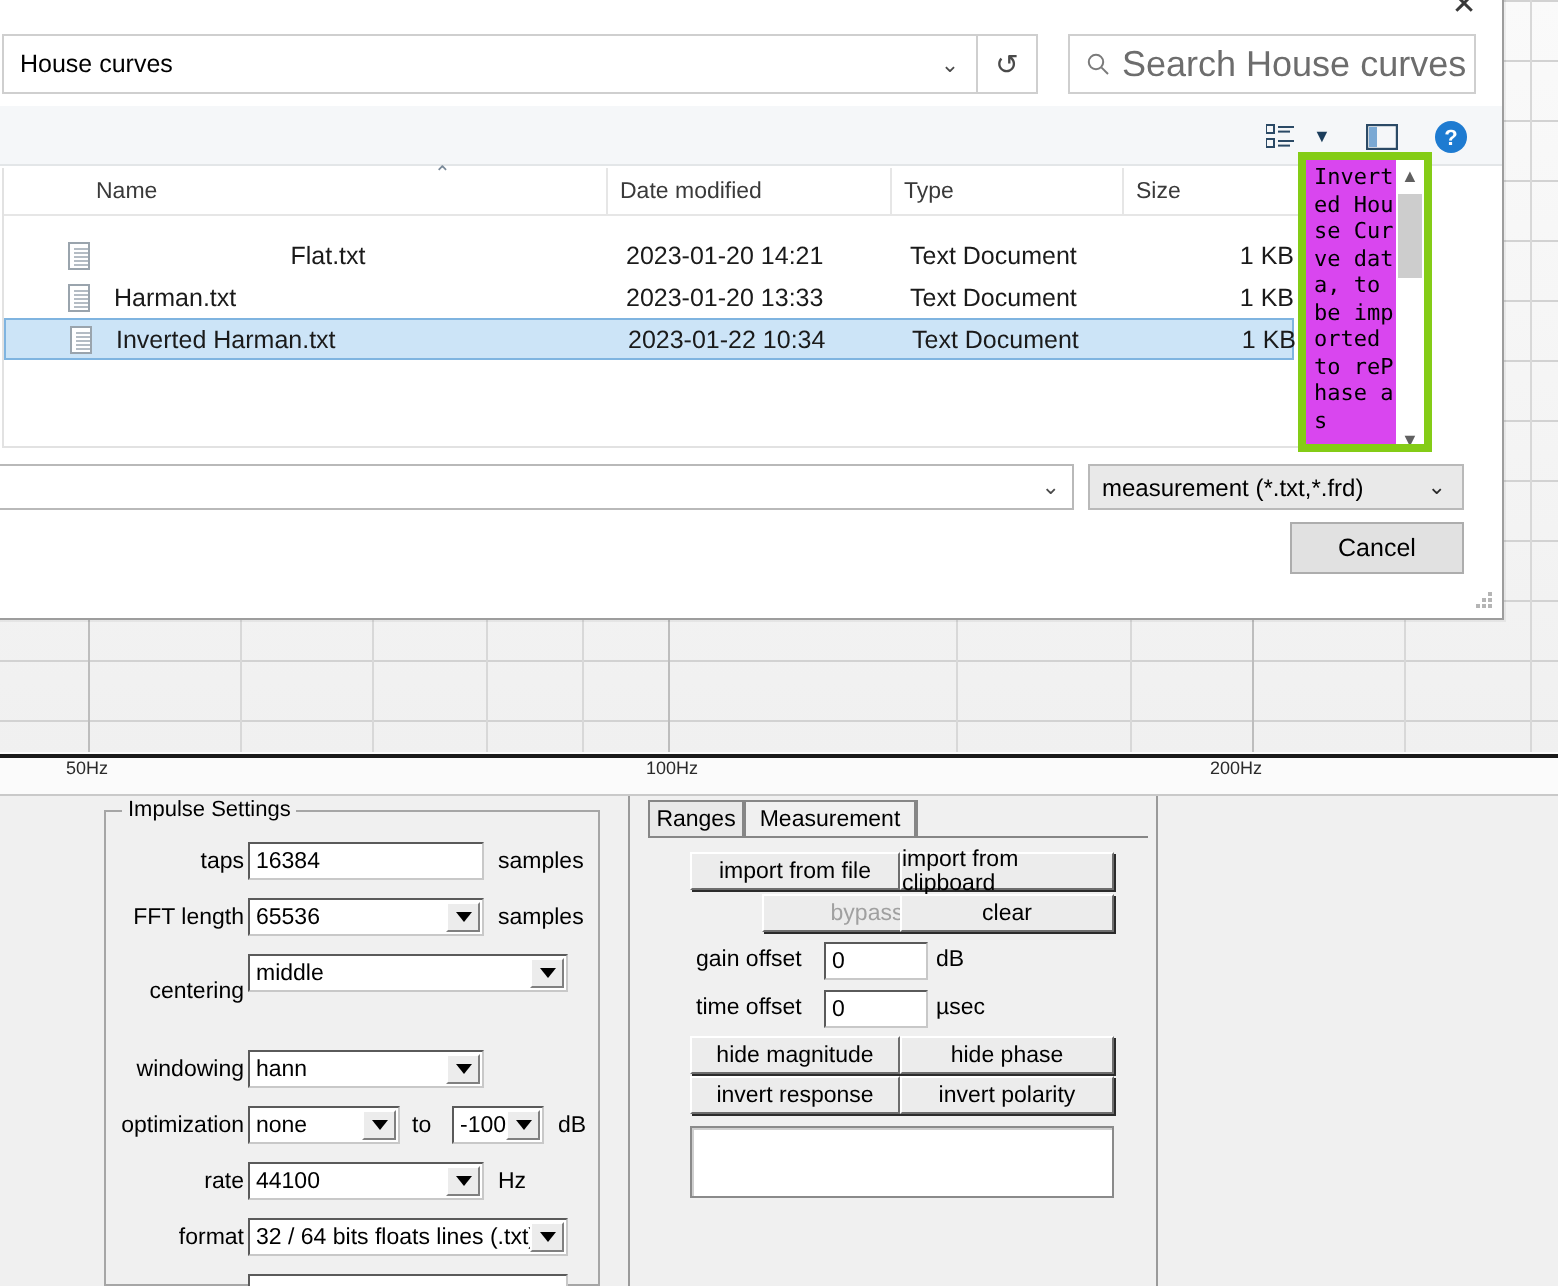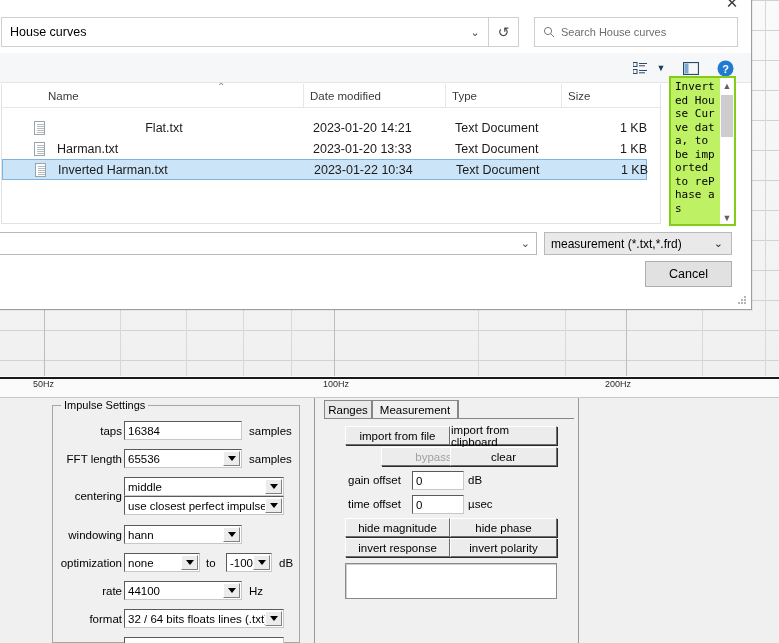--- a/index.html
+++ b/index.html
@@ -119,21 +119,21 @@
   .addr-chev { width:26px; text-align:center; color:#4a4a4a; font-size:11px; }
   .refresh-btn {
     position:absolute; left:496px; top:0; width:30px; height:30px;
     border:1px solid #cfcfcf; border-left:none; background:#fff;
     display:flex; align-items:center; justify-content:center;
   }
   .search-box {
     position:absolute; left:541px; top:0; width:204px; height:30px;
     border:1px solid #cfcfcf; background:#fff; display:flex; align-items:center;
   }
-  .search-ph { font-size:11px; color:#6d6d6d; }
+  .search-ph { font-size:18px; color:#6d6d6d; }
 
   .toolbar {
     position:absolute; left:0; top:62px; width:758px; height:30px;
     background:#f5f7f9; border-bottom:1px solid #e3e6e8;
   }
   .tb-icon { position:absolute; top:4px; height:22px; display:flex; align-items:center; justify-content:center; }
 
   .list-panel {
     position:absolute; left:8px; top:93px; width:660px; height:140px;
     background:#fff; border:1px solid #e2e2e2; border-top:none;
@@ -163,22 +163,22 @@
   .cell { position:absolute; white-space:nowrap; overflow:hidden; }
 
   .vscroll {
     position:absolute; left:18px; top:93px; width:17px; height:140px; background:#fff;
     border-right:1px solid #ededed;
   }
   .vs-arrow { position:absolute; left:0; width:17px; height:17px; display:flex;align-items:center;justify-content:center; font-size:9px; color:#606060; }
   .vs-thumb { position:absolute; left:1px; top:31px; width:15px; height:30px; background:#cdcdcd; }
 
   .preview-pane {
-    position:absolute; left:676px; top:85px; width:67px; height:150px;
-    background:#bef264; border:2px solid #84cc16;
+    position:absolute; left:656px; top:85px; width:67px; height:150px;
+    background:#d946ef; border:4px solid #84cc16;
     overflow:hidden;
   }
   .preview-text {
     position:absolute; left:4px; top:2px; width:46px;
     font-family:"DejaVu Sans Mono", monospace; font-size:11px; line-height:13.5px;
     color:#000; word-break:break-all; white-space:pre-wrap;
   }
   .pv-scroll { position:absolute; right:0; top:0; width:14px; height:148px; background:#fff; }
   .pv-thumb { position:absolute; right:1px; top:17px; width:12px; height:42px; background:#cdcdcd; }
   .pv-arrow { position:absolute; right:0; width:14px; height:16px; display:flex;align-items:center;justify-content:center;font-size:9px;color:#606060; }
@@ -270,26 +270,20 @@
       <span class="ctext">65536</span>
       <span class="cbtn">
           <i class="tri-down"></i>
         </span>
     </div>
     <div class="unit" style="left:249px;top:453px;">samples</div>
 
     <div class="fld-label" style="left:40px;top:490px;width:82px;">centering</div>
     <div class="combo" style="left:124px;top:477px;width:160px;height:19px;">
       <span class="ctext">middle</span>
-      <span class="cbtn">
-          <i class="tri-down"></i>
-        </span>
-    </div>
-    <div class="combo" style="left:124px;top:496px;width:160px;height:19px;">
-      <span class="ctext">use closest perfect impulse</span>
       <span class="cbtn">
           <i class="tri-down"></i>
         </span>
     </div>
 
     <div class="fld-label" style="left:40px;top:529px;width:82px;">windowing</div>
     <div class="combo" style="left:124px;top:525px;width:118px;height:19px;">
       <span class="ctext">hann</span>
       <span class="cbtn">
           <i class="tri-down"></i>

